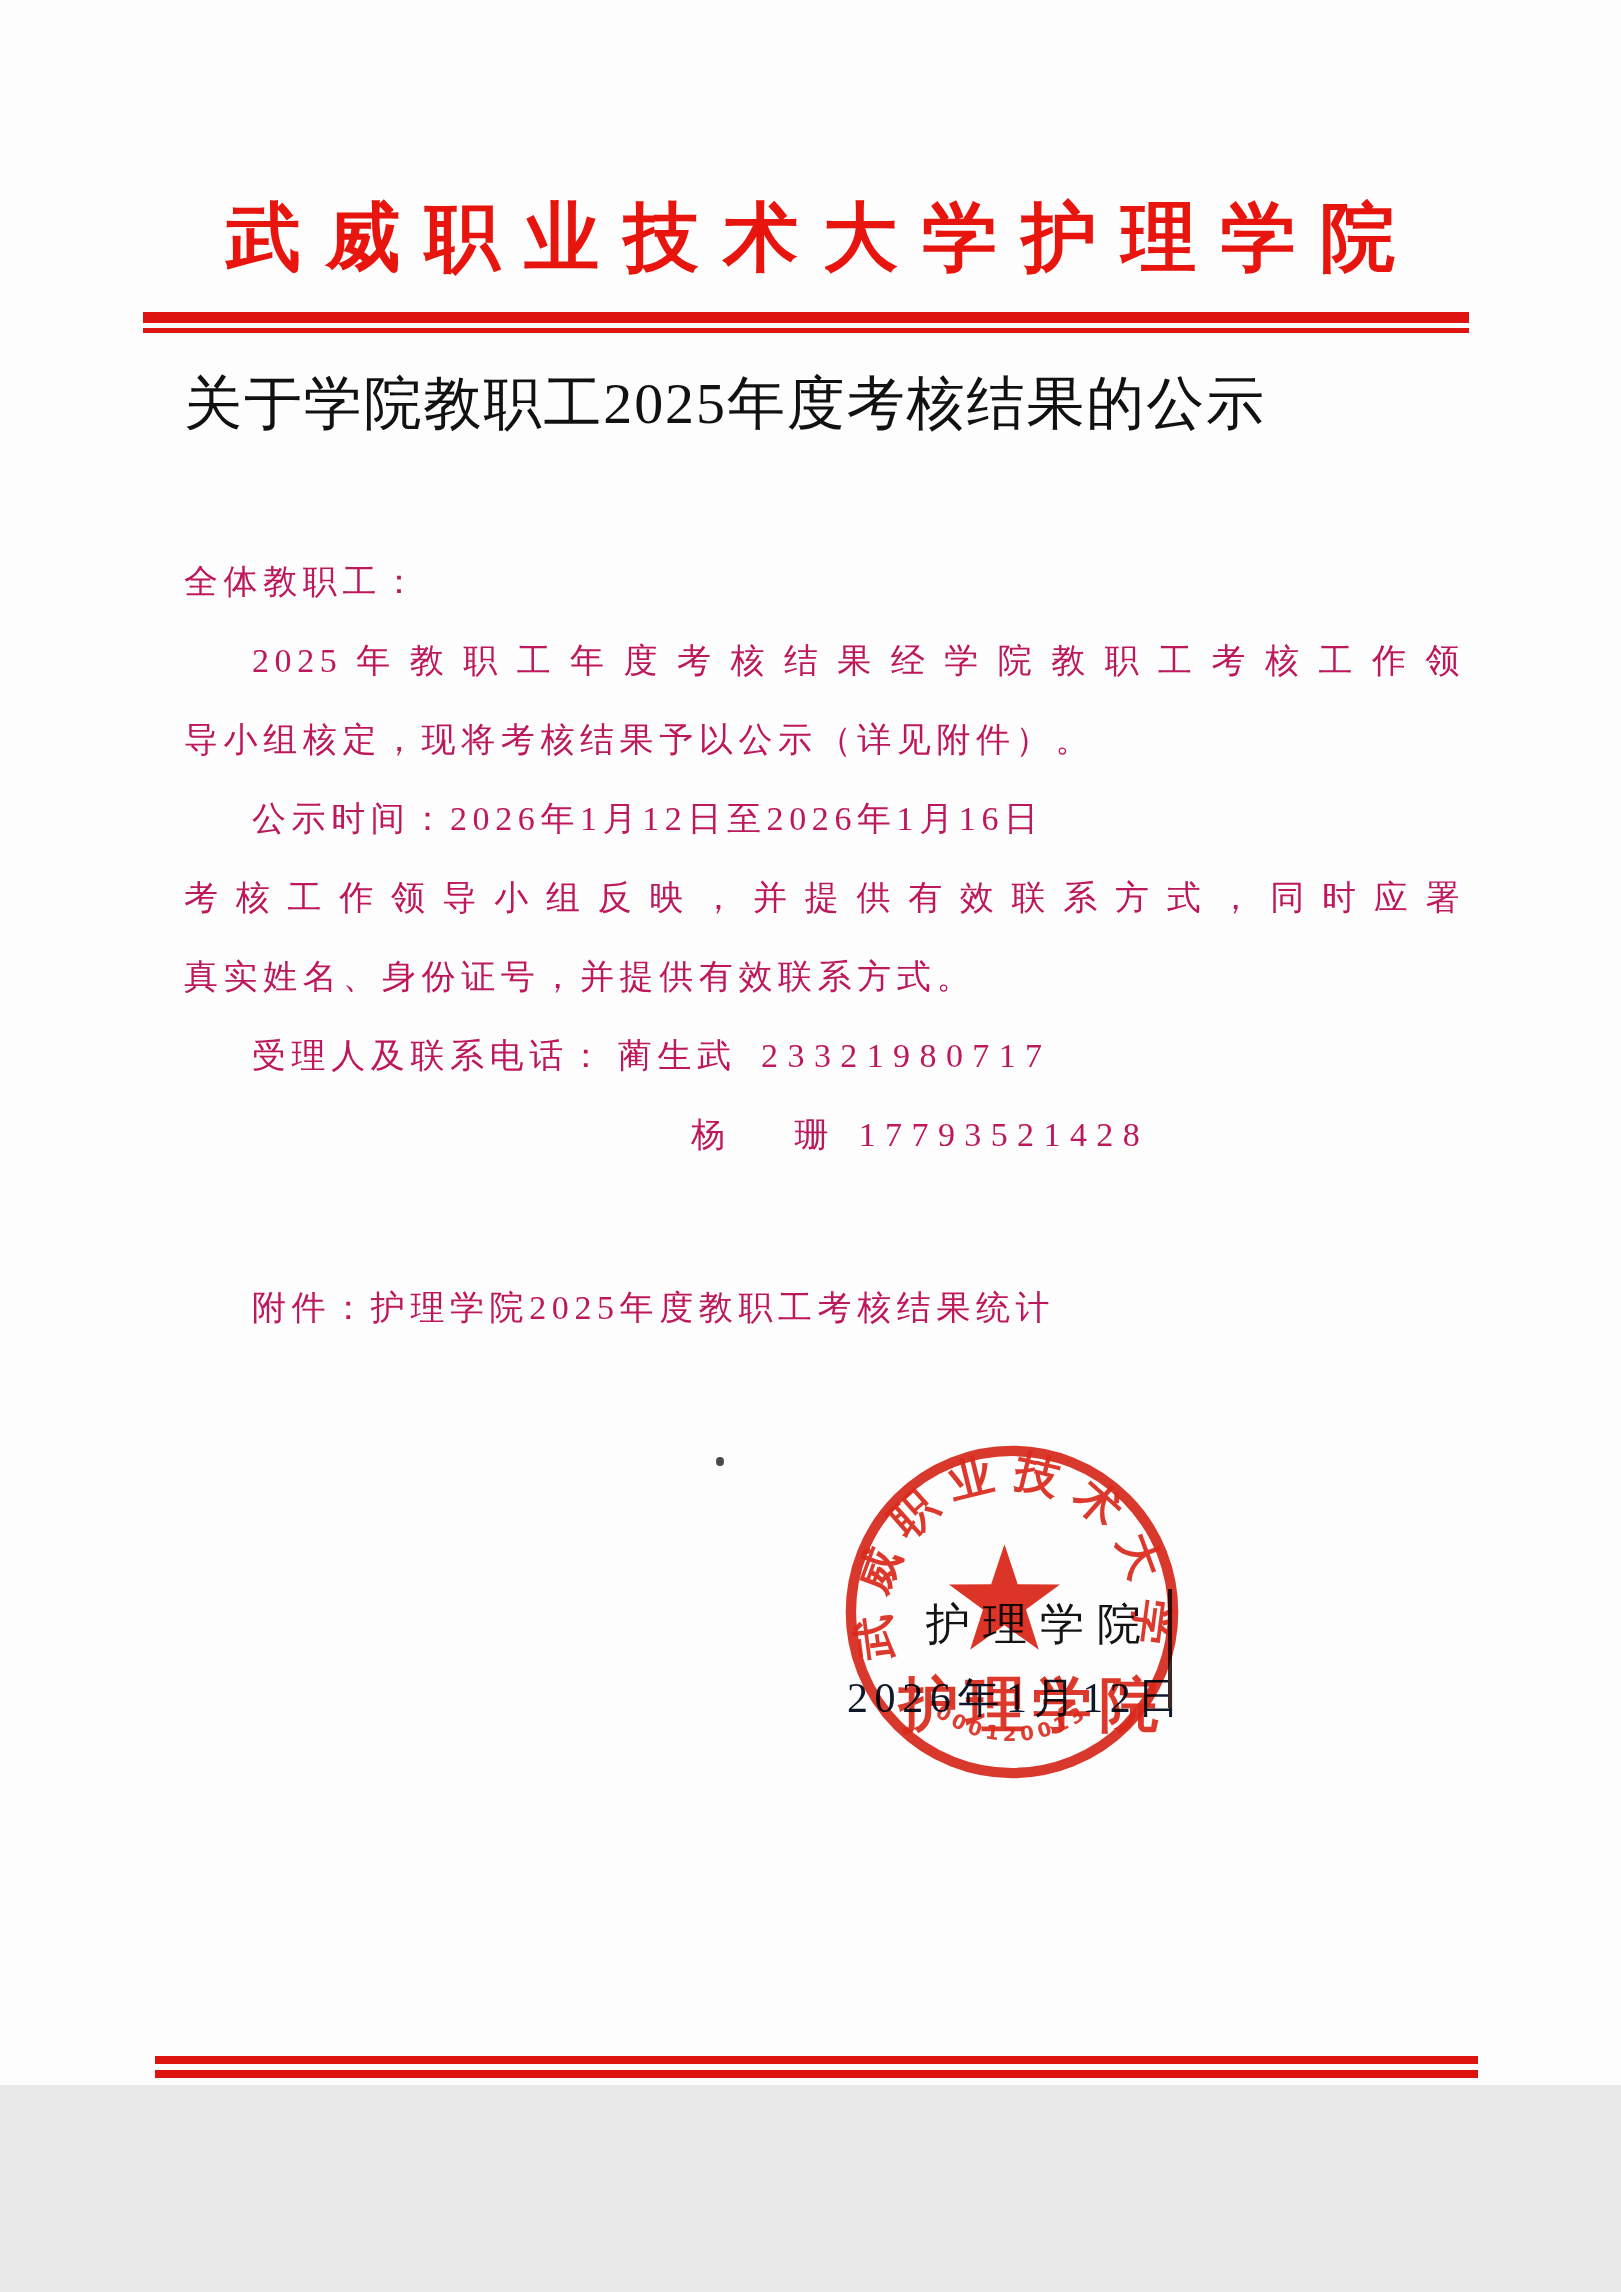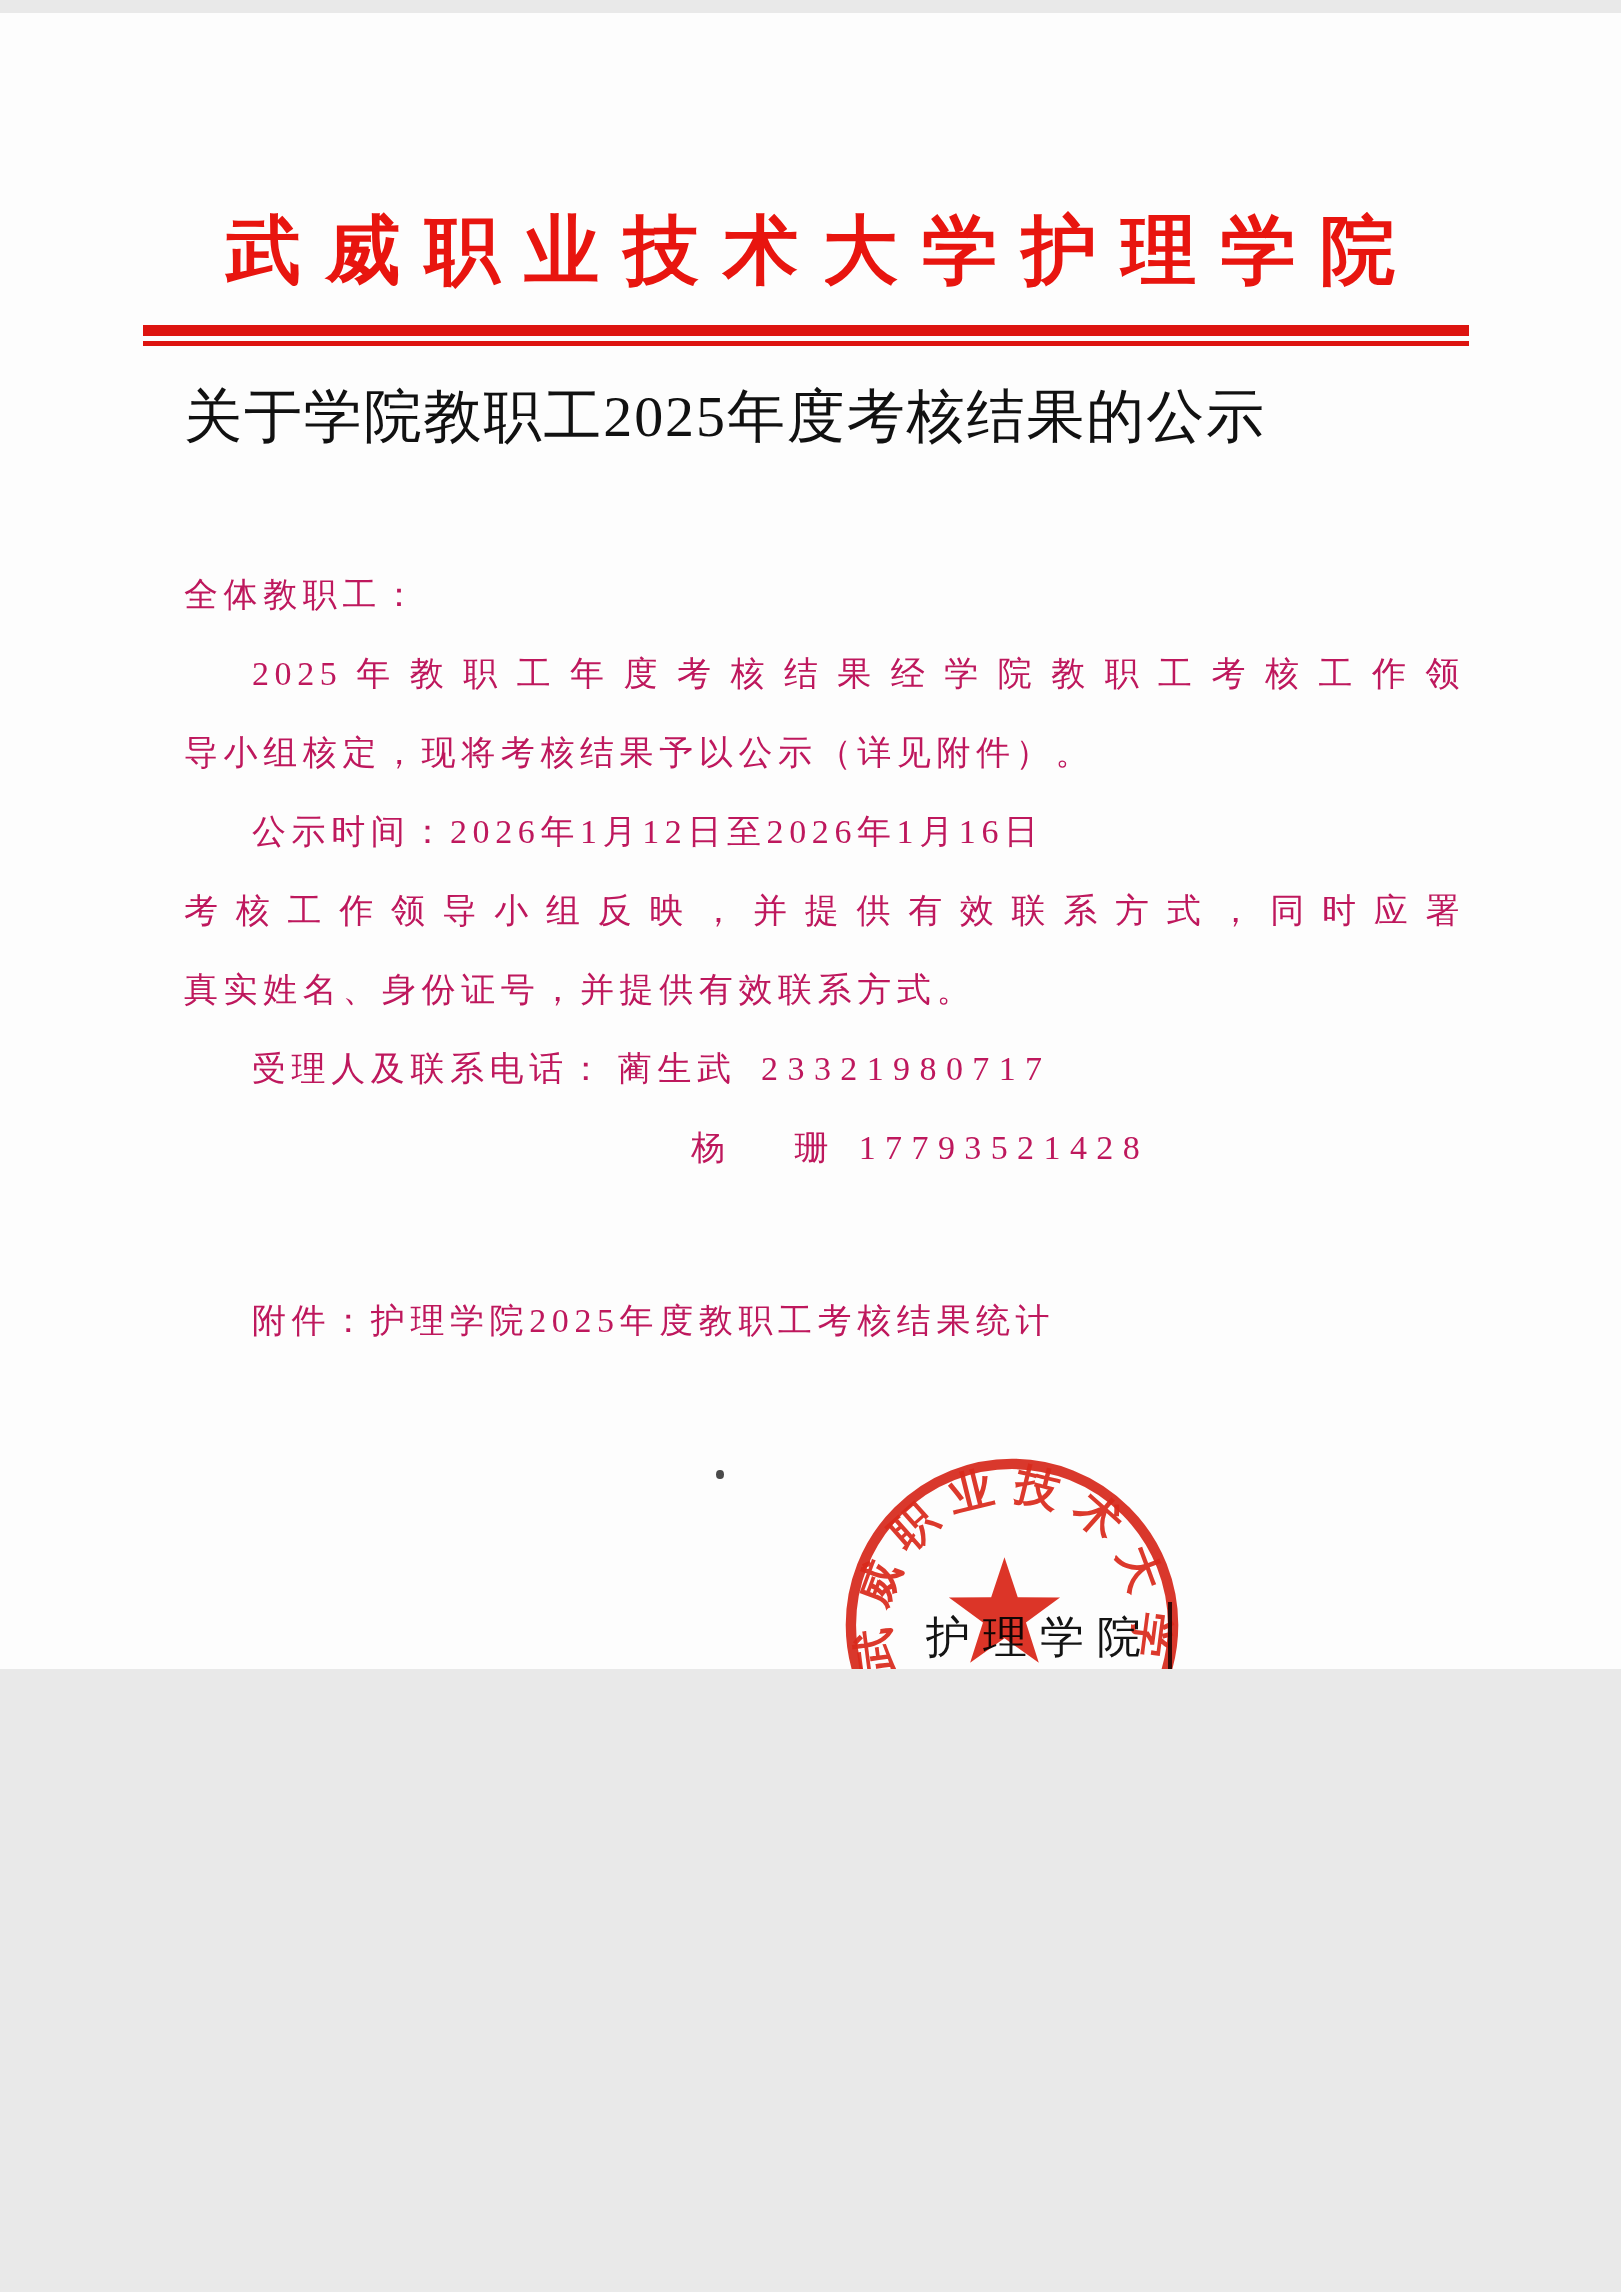--- a/index.html
+++ b/index.html
@@ -1,20 +1,20 @@
 <!DOCTYPE html>
 <html lang="zh" style="font-size:15px"><head>
 <meta charset="utf-8">
 <title>公示文档</title>
 <style>
   html,body{margin:0;padding:0;background:#e9e9e9;}
   #page{
     position:relative;
-    width:1621px;height:1656px;
-    margin:13px auto;
+    width:1621px;height:2085px;
+    margin:0 auto;
     background:#fdfdfd;
     overflow:hidden;
     font-family:"Liberation Serif","DejaVu Serif",serif;
     color:#1c1c1c;
   }
   
   .masthead{
     position:absolute;top:188px;left:0;width:1621px;
     text-align:center;
     font-size:75px;font-weight:bold;

